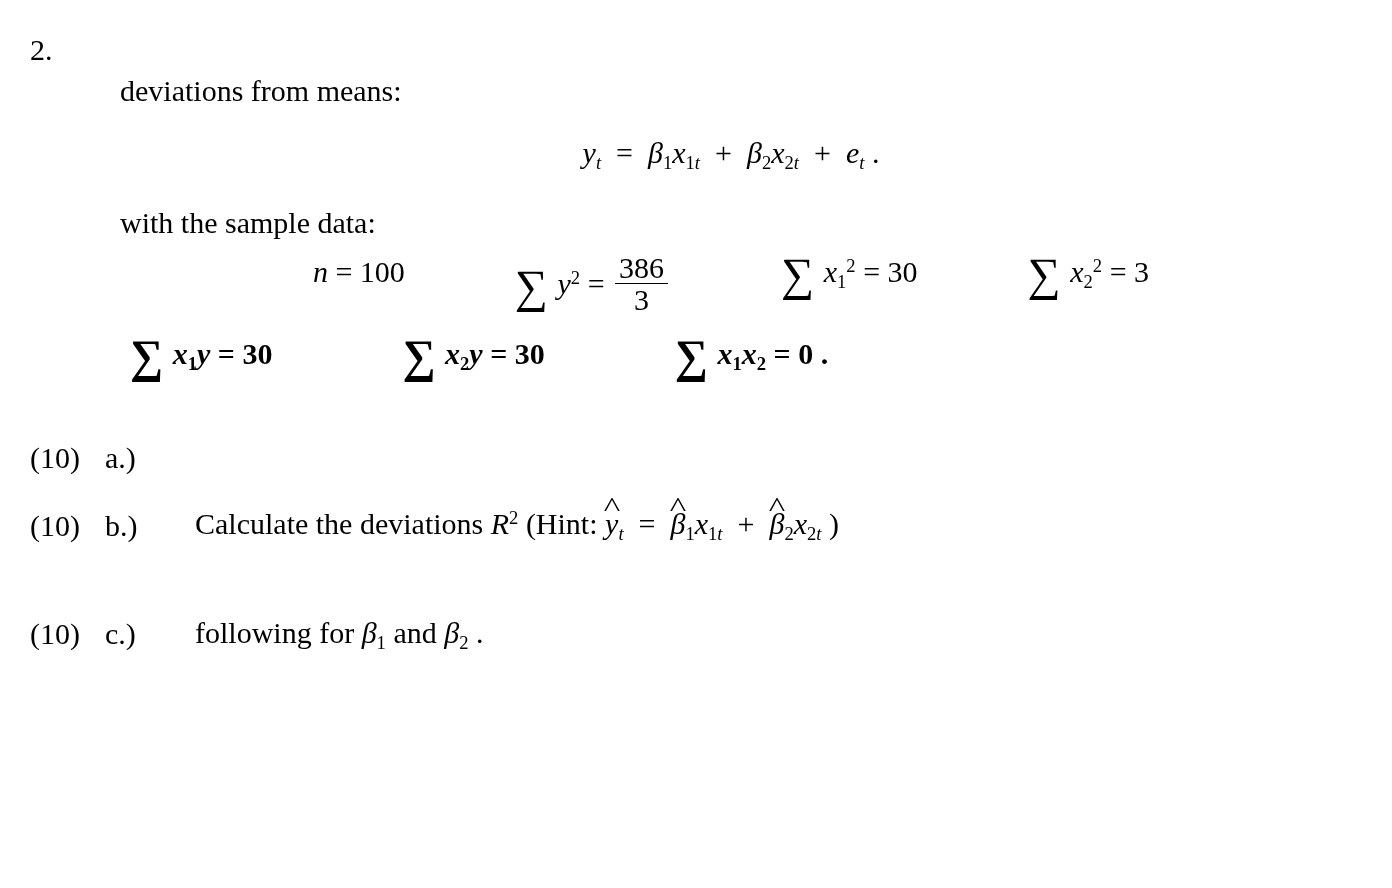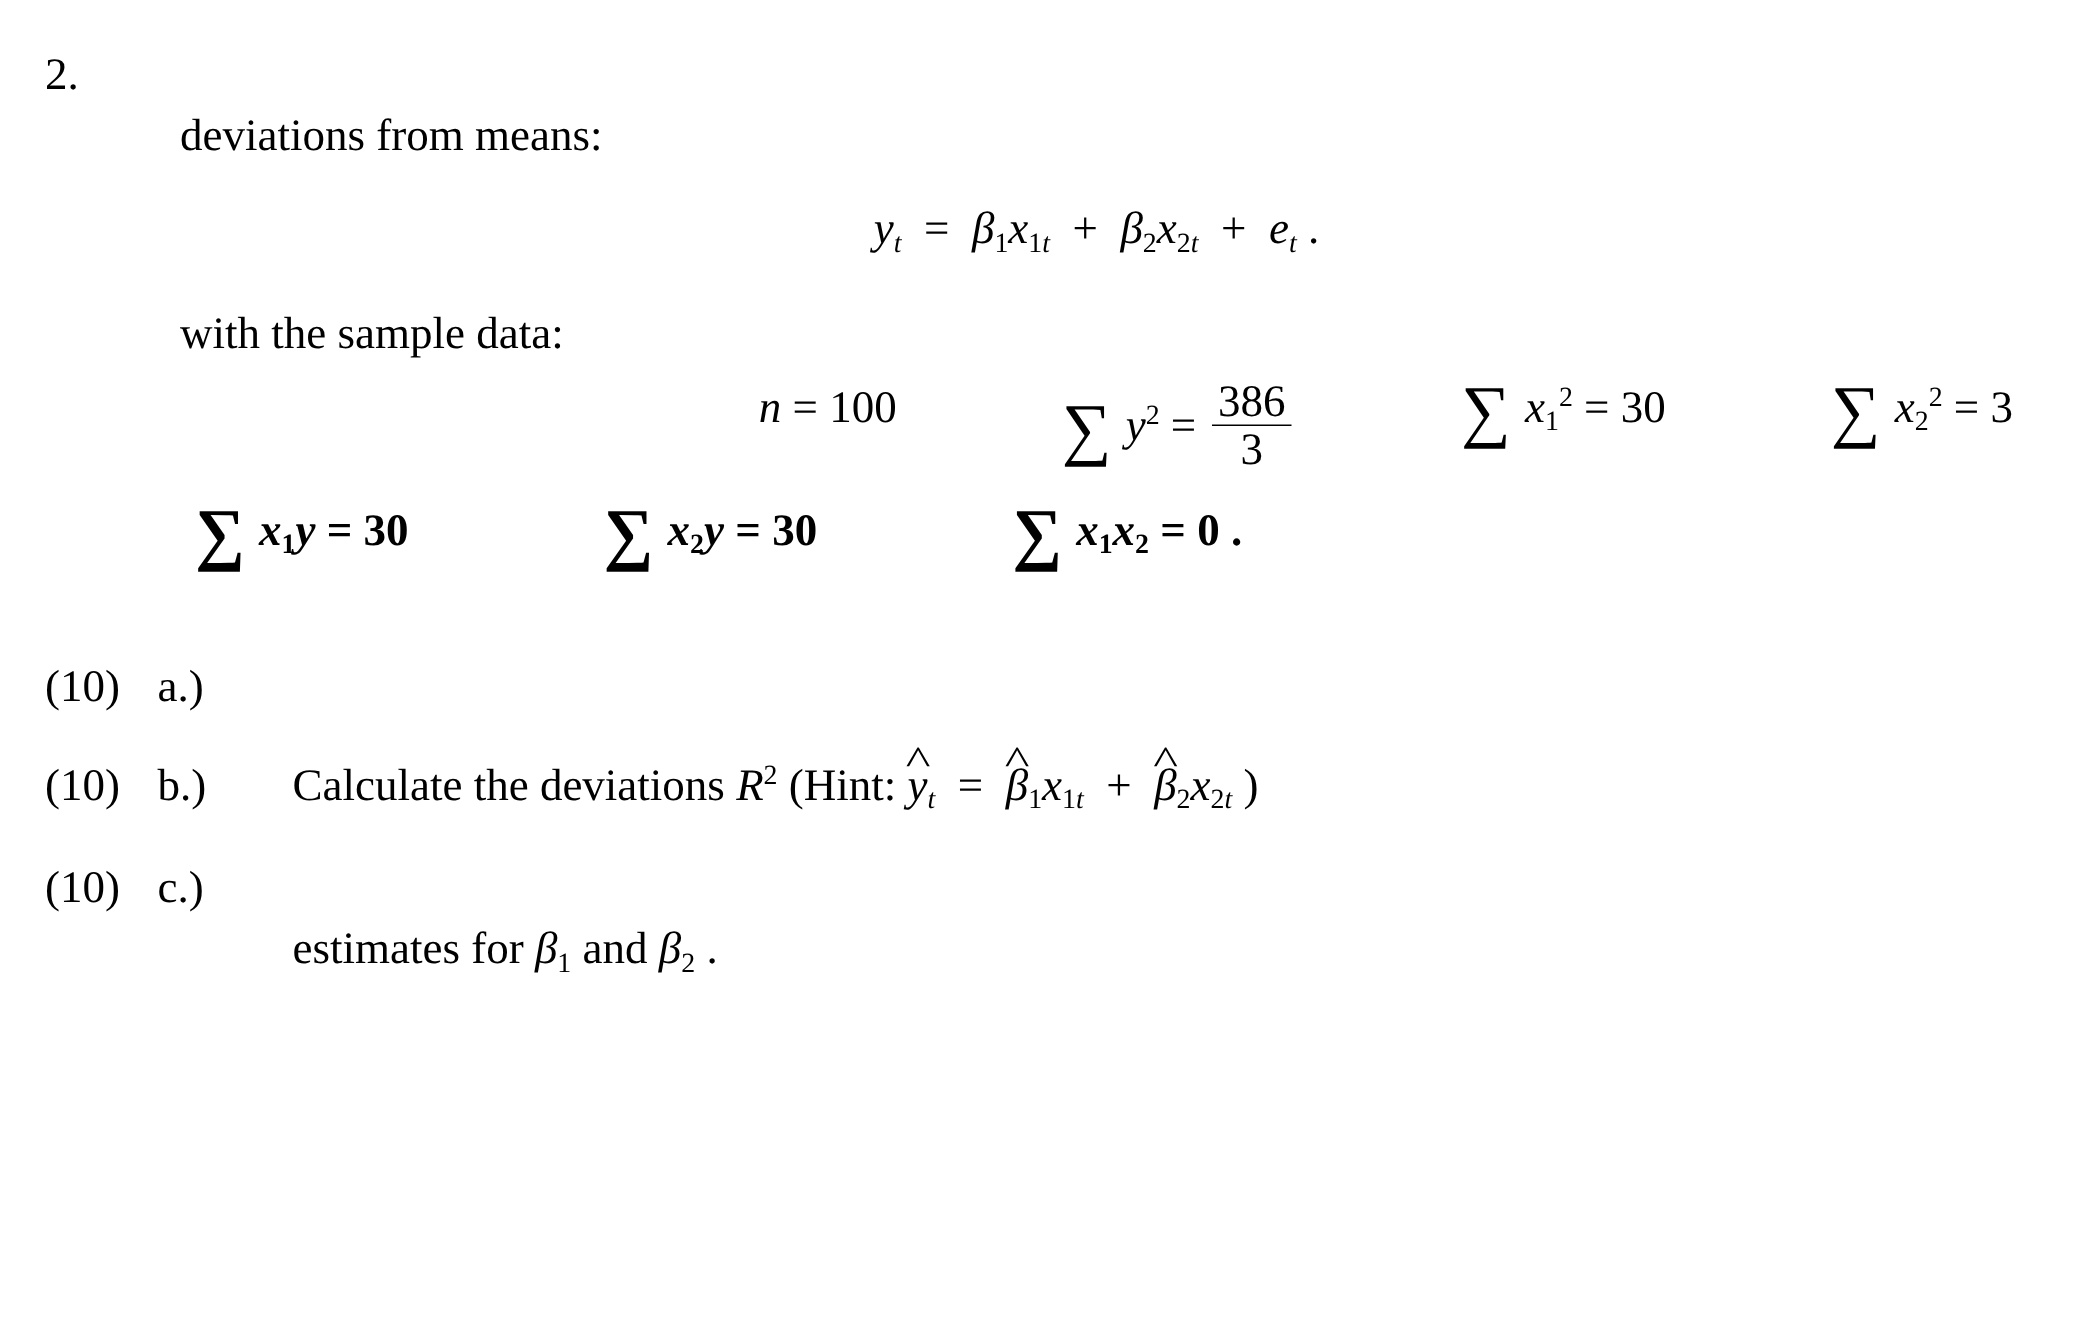--- a/index.html
+++ b/index.html
@@ -30,37 +30,37 @@
   }
   .indent {
     padding-left: 90px;
   }
   .center-eq {
     text-align: center;
     margin: 22px 0 28px 0;
   }
   .data-row1 {
     display: flex;
-    justify-content: flex-end;
+    justify-content: center;
     gap: 110px;
     margin: 8px 0 18px 0;
     white-space: nowrap;
   }
   .data-row2 {
     display: flex;
     justify-content: flex-start;
     gap: 130px;
     padding-left: 100px;
     margin-bottom: 60px;
     white-space: nowrap;
     font-weight: bold;
   }
   .sub-row {
     display: flex;
-    align-items: flex-start;
+    align-items: flex-end;
     margin-bottom: 26px;
   }
   .pts-col {
     width: 75px;
     flex: 0 0 75px;
   }
   .label-col {
     width: 90px;
     flex: 0 0 90px;
   }
@@ -198,17 +198,17 @@
         <span class="hat">β</span><span class="sub">2</span>x<span class="sub">2<span class="it">t</span></span>
       </span><span> )</span>
     </div>
   </div>
 
   <div class="sub-row">
     <div class="pts-col">(10)</div>
     <div class="label-col">c.)</div>
     <div class="q-body">
       <br>
-      <span>estimates for </span><span class="math">β<span class="sub">1</span></span><span> and </span><span class="math">β<span class="sub">2</span></span><span> .</span>
+      <span>following for </span><span class="math">β<span class="sub">1</span></span><span> and </span><span class="math">β<span class="sub">2</span></span><span> .</span>
     </div>
   </div>
 
 </div>
 
 </body></html>

